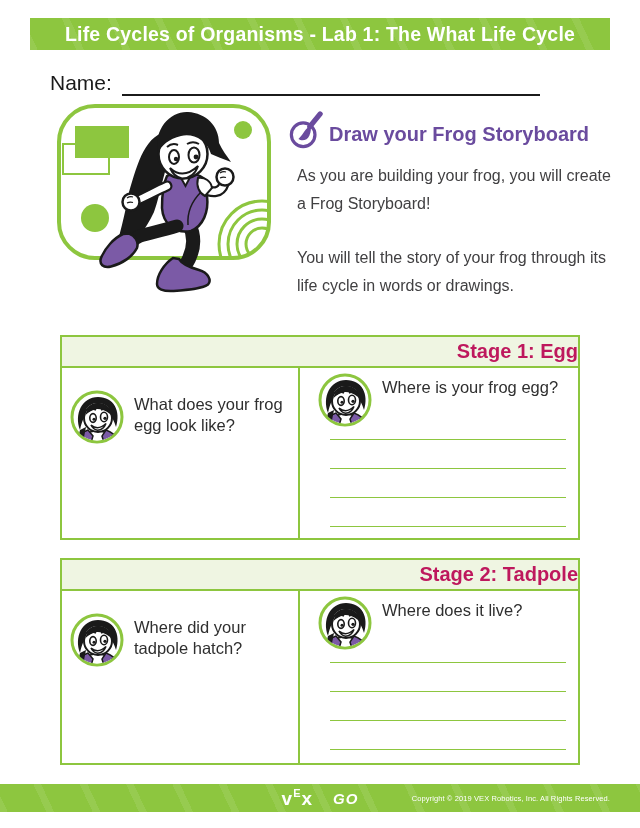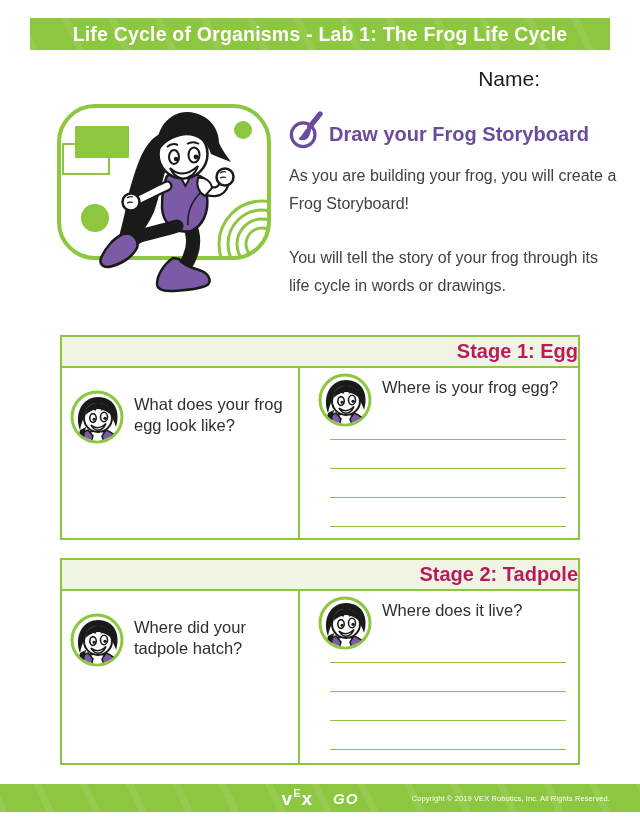--- a/index.html
+++ b/index.html
@@ -11,32 +11,32 @@
   .header-bar{
     position:absolute;left:30px;top:18px;width:580px;height:32px;
     background:#8DC63F;
     background-image:repeating-linear-gradient(65deg,rgba(255,255,255,.09) 0 7px,transparent 7px 42px);
     display:flex;align-items:center;justify-content:center;
     color:#fff;font-size:19.5px;font-weight:600;letter-spacing:.2px;
   }
   
   .name-row{
     position:absolute;left:50px;top:66px;width:490px;height:30px;
-    display:flex;align-items:flex-end;flex-direction:column;
+    display:flex;align-items:flex-end;
   }
   .name-label{font-size:21px;color:#1b1b1b;line-height:26px;}
   .name-line{flex:1;margin-left:10px;border-bottom:2px solid #1b1b1b;height:24px;}
   
   .hero{position:absolute;left:55px;top:100px;width:230px;height:215px;overflow:visible;}
   
   .intro{position:absolute;left:289px;top:110px;width:332px;}
   .intro-head{display:flex;align-items:center;gap:6px;color:#6A4B9E;}
   .intro-head .head-icon{flex:0 0 auto;width:34px;height:40px;}
   .intro-head .head-text{font-size:20px;font-weight:700;padding-top:8px;}
-  .intro p{margin:0;font-size:16px;line-height:28px;color:#414042;}
+  .intro p{margin:8px;font-size:16px;line-height:28px;color:#414042;}
   .intro p.p1{margin-top:12px;}
   .intro p.p2{margin-top:26px;}
   
   .stage{
     position:absolute;left:60px;width:520px;
     border:2px solid #8DC63F;box-sizing:border-box;background:#fff;
   }
   .stage.s1{top:335px;height:205px;}
   .stage.s2{top:558px;height:207px;}
   .stage-header{
@@ -162,21 +162,21 @@
       <path d="M122,126 C106,131 94,133 85,136 C78,139 74,144 72,149" fill="none" stroke="#1a1a1a" stroke-width="13" stroke-linecap="round"></path>
 
       <path d="M68,134 C59,138 50,148 46,158 C44,164 48,168.5 56,166.5 C68,163.5 78,156 82,148 C84,141.5 80,135.5 74,133.5 Z" fill="#7B5AA6" stroke="#1a1a1a" stroke-width="2.5"></path>
     </symbol>
   </defs>
 </svg>
 
 <div id="page">
 
   <div class="header-bar">
-    <span>Life Cycle of Organisms - Lab 1: The Frog Life Cycle</span>
+    <span>Life Cycles of Organisms - Lab 1: The What Life Cycle</span>
   </div>
 
   <div class="name-row">
     <span class="name-label">Name:</span>
     <span class="name-line"></span>
   </div>
 
   <svg class="hero" width="230" height="215" viewBox="0 0 230 215" style="overflow:visible">
     <use href="#heroGirl"></use>
   </svg>

